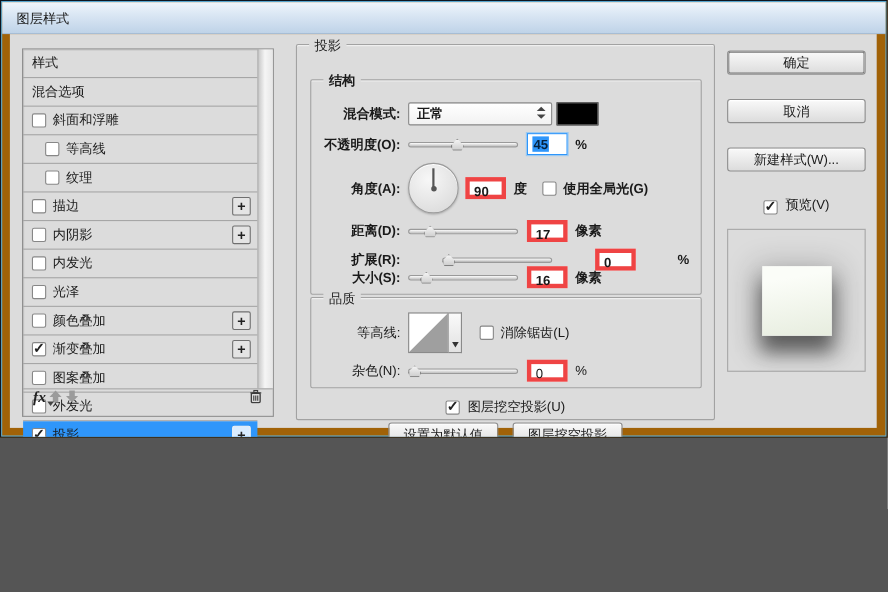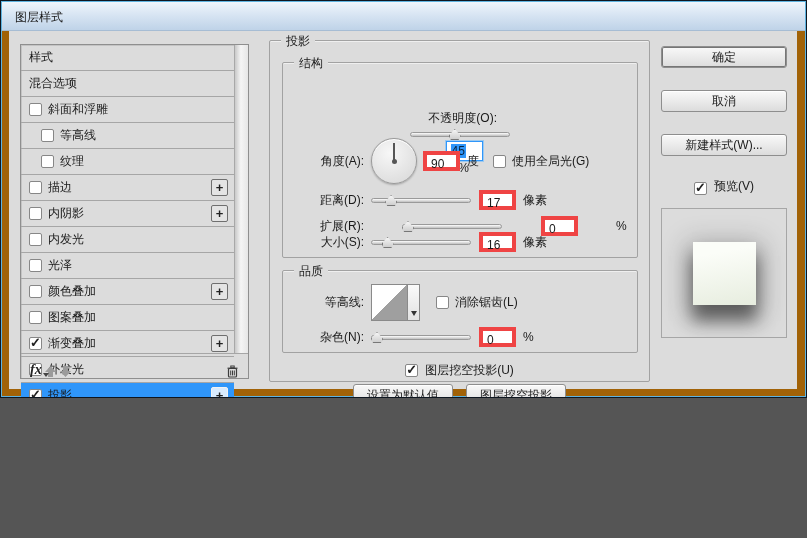--- a/index.html
+++ b/index.html
@@ -49,21 +49,21 @@
   .plusbox::before{ content:"+"; }
   .srow.selected .plusbox{ border-color:#f2f2f2; background:#d9ecff; }
   .scrollbar{
     position:absolute; top:0; bottom:25px; right:0; width:14px;
     border-left:1px solid #a8a8a8;
     background:linear-gradient(90deg,#c9c9c9,#f5f5f5 45%,#e6e6e6);
   }
   .list-footer{
     position:absolute; left:0; right:0; bottom:0; height:25px;
     border-top:1px solid #a6a6a6;
-    display:flex; align-items:flex-end; gap:2px; padding:0 9px;
+    display:flex; align-items:flex-start; gap:2px; padding:0 9px;
   }
   .fx{ font-family:"Liberation Serif", serif; font-style:italic; font-weight:bold;
        font-size:14px; color:#222; position:relative; }
   .fx::after{ content:""; position:absolute; right:-7px; bottom:1px;
        border-left:3px solid transparent; border-right:3px solid transparent;
        border-top:4px solid #444; }
   .arrow-ico{ width:13px; height:13px; display:block; }
   .trash{ margin-left:auto; }
 
   
@@ -80,21 +80,21 @@
   
   .group{
     position:absolute; border:1px solid #a2a2a2; border-radius:2px;
     box-shadow: inset 0 1px 0 rgba(255,255,255,.55);
   }
   .group > .gtitle{
     position:absolute; top:-8px; left:11px; background:#dcdcdc;
     padding:0 5px; color:#1a1a1a;
   }
   .main-group{ left:260px; top:9px; width:381px; bottom:7px; }
-  .struct-group{ left:12px; top:21px; width:356px; height:196px; }
+  .struct-group{ left:12px; top:31px; width:356px; height:196px;font-weight:bold; }
   .quality-group{ left:12px; top:229px; width:356px; height:83px; }
 
   
   .frow{ position:absolute; left:0; right:0; height:22px;
          display:flex; align-items:center; }
   .flabel{ width:88px; text-align:right; padding-right:7px; flex:0 0 auto; }
   .unit{ margin-left:7px; }
 
   .combo{
     width:131px; height:21px; border:1px solid #8a8a8a; border-radius:2px;
@@ -233,27 +233,27 @@
         <div class="srow">
           <span class="cb"></span>
           <span class="lbl">光泽</span>
         </div>
         <div class="srow">
           <span class="cb"></span>
           <span class="lbl">颜色叠加</span>
           <span class="plusbox"></span>
         </div>
         <div class="srow">
-          <span class="cb"></span>
-          <span class="lbl">图案叠加</span>
-        </div>
-        <div class="srow">
           <span class="cb checked"></span>
           <span class="lbl">渐变叠加</span>
           <span class="plusbox"></span>
+        </div>
+        <div class="srow">
+          <span class="cb"></span>
+          <span class="lbl">图案叠加</span>
         </div>
         <div class="srow">
           <span class="cb"></span>
           <span class="lbl">外发光</span>
         </div>
         <div class="srow selected">
           <span class="cb checked"></span>
           <span class="lbl">投影</span>
           <span class="plusbox"></span>
         </div>
@@ -279,22 +279,33 @@
         </svg>
       </div>
     </div>
 
     <div class="group main-group">
       <span class="gtitle">投影</span>
 
       <div class="group struct-group">
         <span class="gtitle">结构</span>
 
-
-        <div class="frow" style="top:47px;flex-direction:column;">
+        <div class="frow" style="top:19px;">
+          <span class="flabel">混合模式:</span>
+          <div class="combo">
+            <span>正常</span>
+            <span class="updown">
+                <i class="up"></i>
+                <i class="dn"></i>
+              </span>
+          </div>
+          <div class="swatch" style="background: rgb(0, 0, 0);"></div>
+        </div>
+
+        <div class="frow" style="top:47px;">
           <span class="flabel">不透明度(O):</span>
           <div class="slider">
             <div class="track"></div>
               <div class="thumb" style="left: calc(44% - 5.28px);"></div>
           </div>
           <div class="numbox focused">
             <span class="sel">45</span>
           </div>
           <span class="unit">%</span>
         </div>

